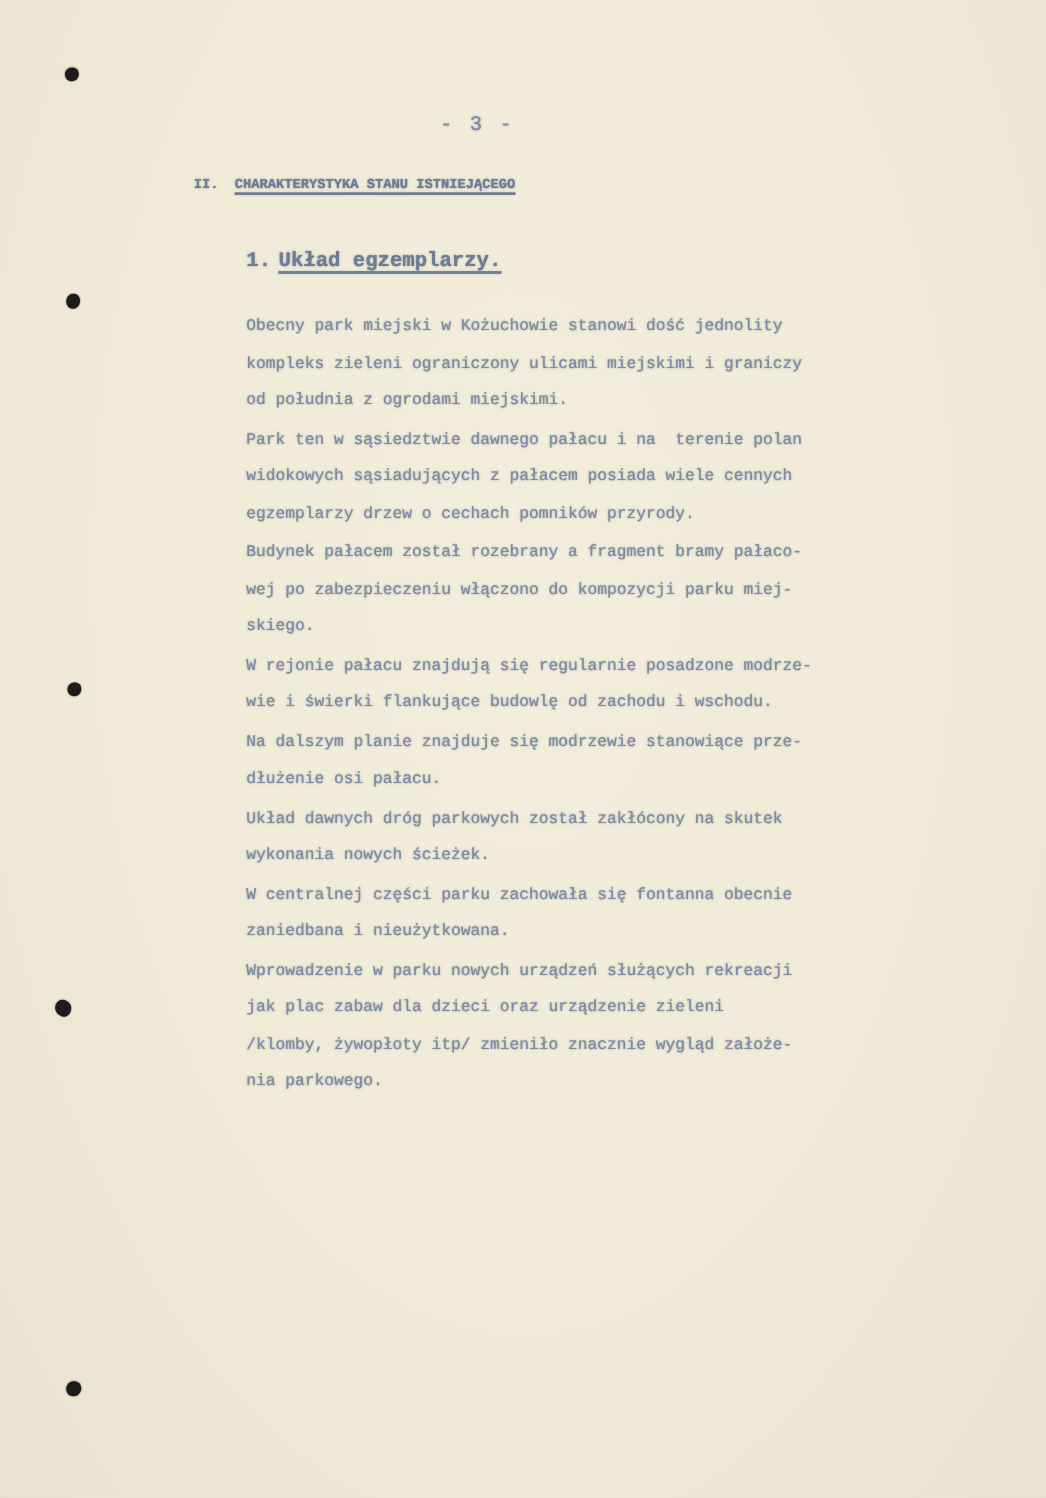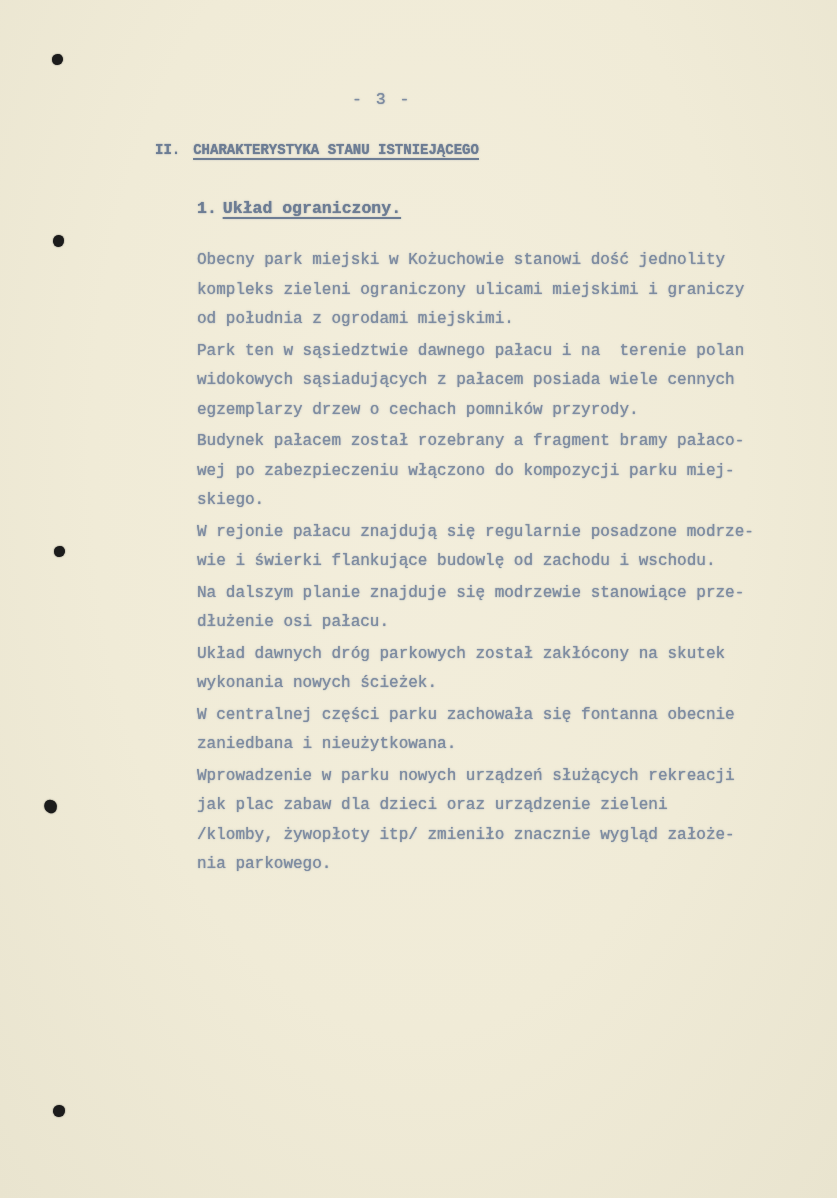--- a/index.html
+++ b/index.html
@@ -24,21 +24,21 @@
     color:var(--ink);
     text-shadow:0 0 1px currentColor, 0 0 2.5px rgba(125,140,160,0.35);
     -webkit-font-smoothing:antialiased;
   }
   .page-number{
     position:absolute;left:352px;top:90px;
     font-size:16.5px;letter-spacing:2px;
   }
   .heading{
     position:absolute;left:155px;top:142px;
-    font-size:14px;font-weight:bold;
+    font-size:11px;font-weight:bold;
     color:var(--heading-ink);
     display:flex;
   }
   .heading .sec-num{margin-right:13px;}
   .heading .sec-title{
     text-decoration:underline;
     text-decoration-thickness:1.5px;
     text-underline-offset:4px;
   }
   .subheading{
@@ -48,21 +48,21 @@
     display:flex;
   }
   .subheading .sub-num{margin-right:6px;}
   .subheading .sub-title{
     text-decoration:underline;
     text-decoration-thickness:1.5px;
     text-underline-offset:4px;
   }
   .body-text{
     position:absolute;left:197px;top:246px;width:592px;
-    font-size:16px;line-height:29.5px;
+    font-size:13px;line-height:29.5px;
   }
   .body-text p{
     margin:0 0 2px 0;
     white-space:pre-wrap;
   }
   .punch{
     position:absolute;
     background:var(--punch);
     border-radius:50% 46% 52% 48%;
     box-shadow:0 0 1.5px rgba(0,0,0,0.7);
@@ -86,21 +86,21 @@
 
   <div class="page-number typewriter">- 3 -</div>
 
   <div class="heading typewriter">
     <span class="sec-num">II.</span>
     <span class="sec-title">CHARAKTERYSTYKA STANU ISTNIEJĄCEGO</span>
   </div>
 
   <div class="subheading typewriter">
     <span class="sub-num">1.</span>
-    <span class="sub-title">Układ ograniczony.</span>
+    <span class="sub-title">Układ egzemplarzy.</span>
   </div>
 
   <div class="body-text typewriter">
       <p>Obecny park miejski w Kożuchowie stanowi dość jednolity
 kompleks zieleni ograniczony ulicami miejskimi i graniczy
 od południa z ogrodami miejskimi.</p>
       <p>Park ten w sąsiedztwie dawnego pałacu i na  terenie polan
 widokowych sąsiadujących z pałacem posiada wiele cennych
 egzemplarzy drzew o cechach pomników przyrody.</p>
       <p>Budynek pałacem został rozebrany a fragment bramy pałaco-

